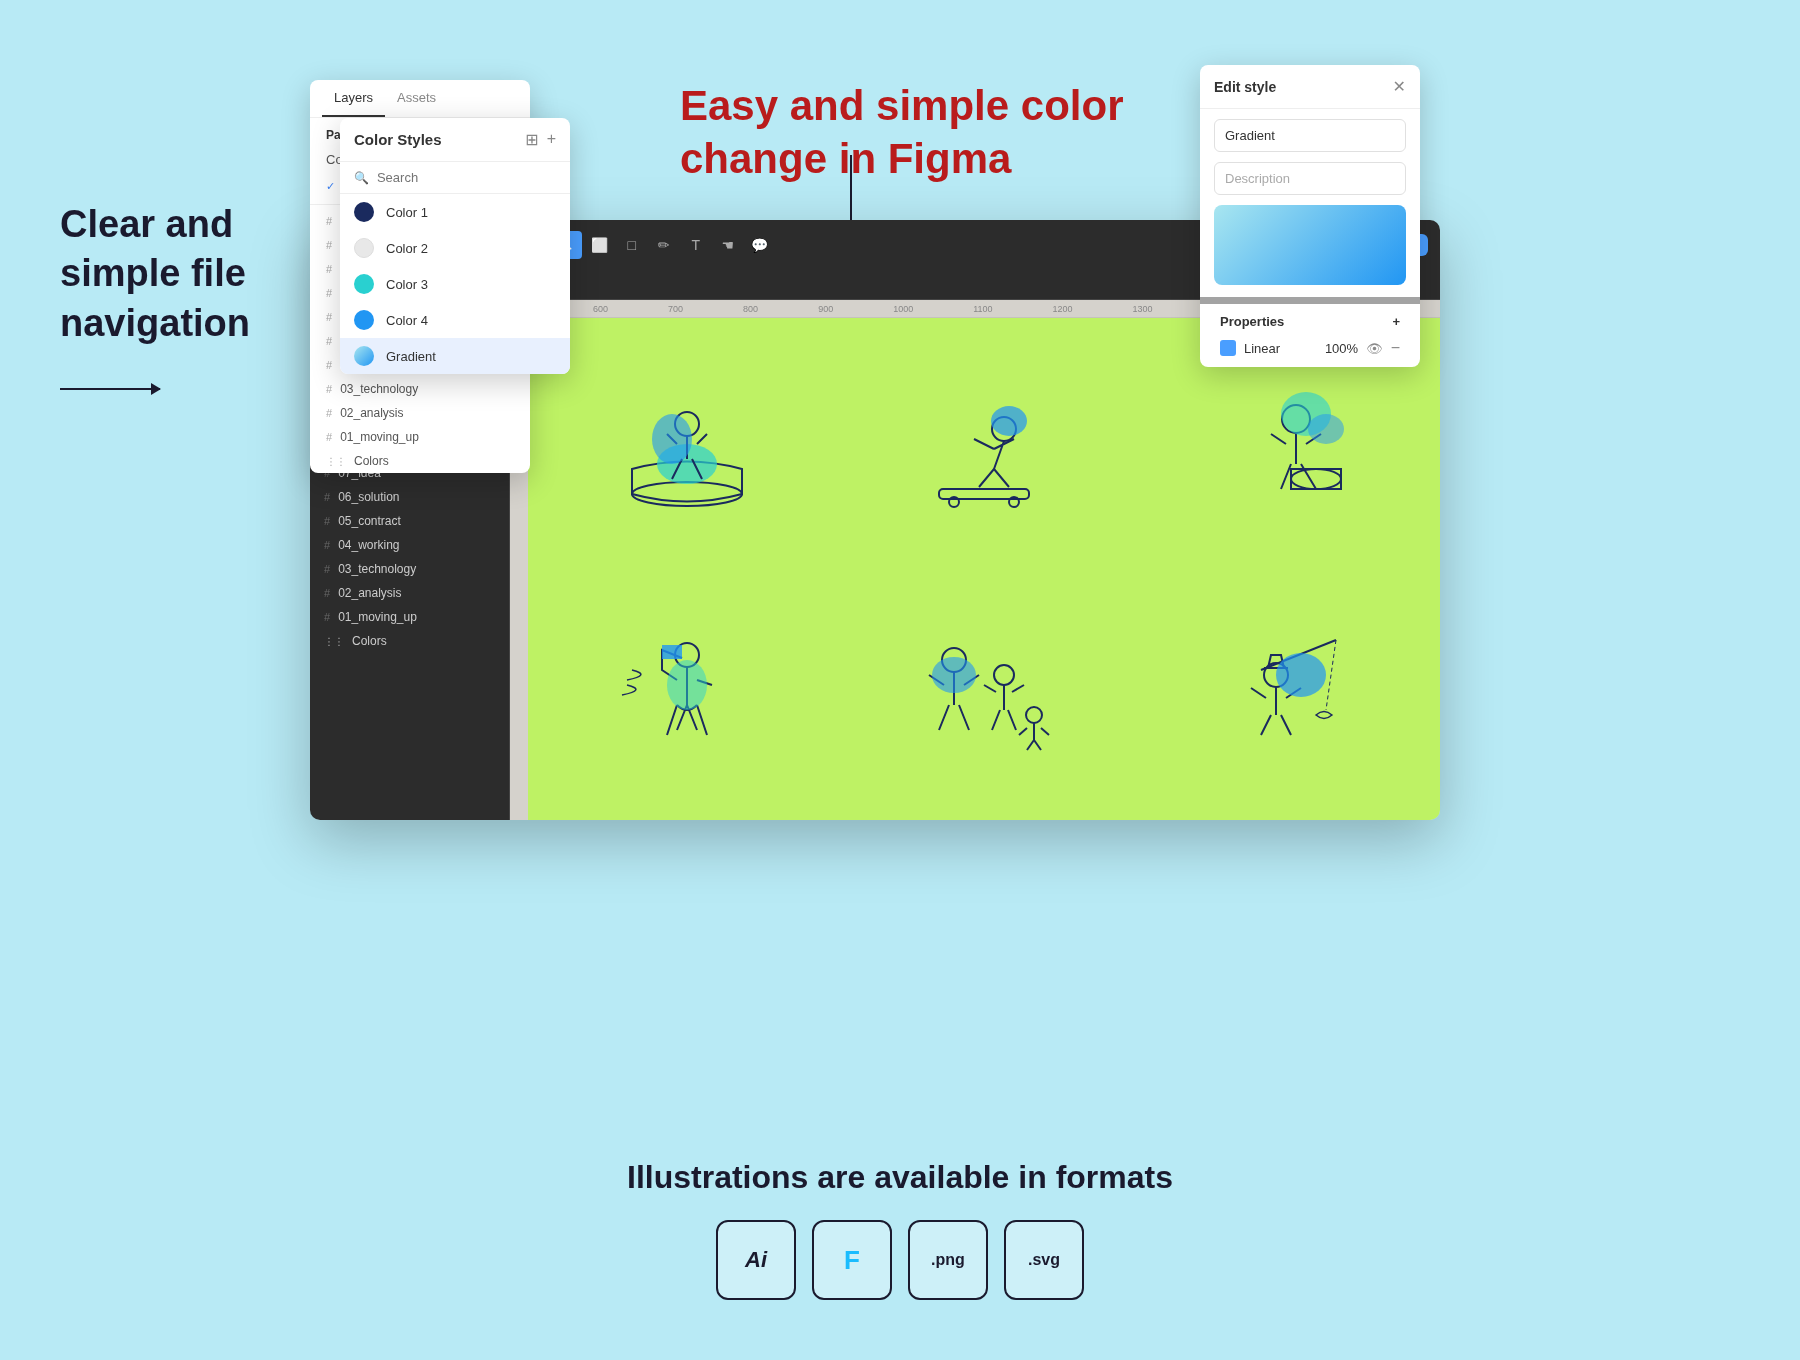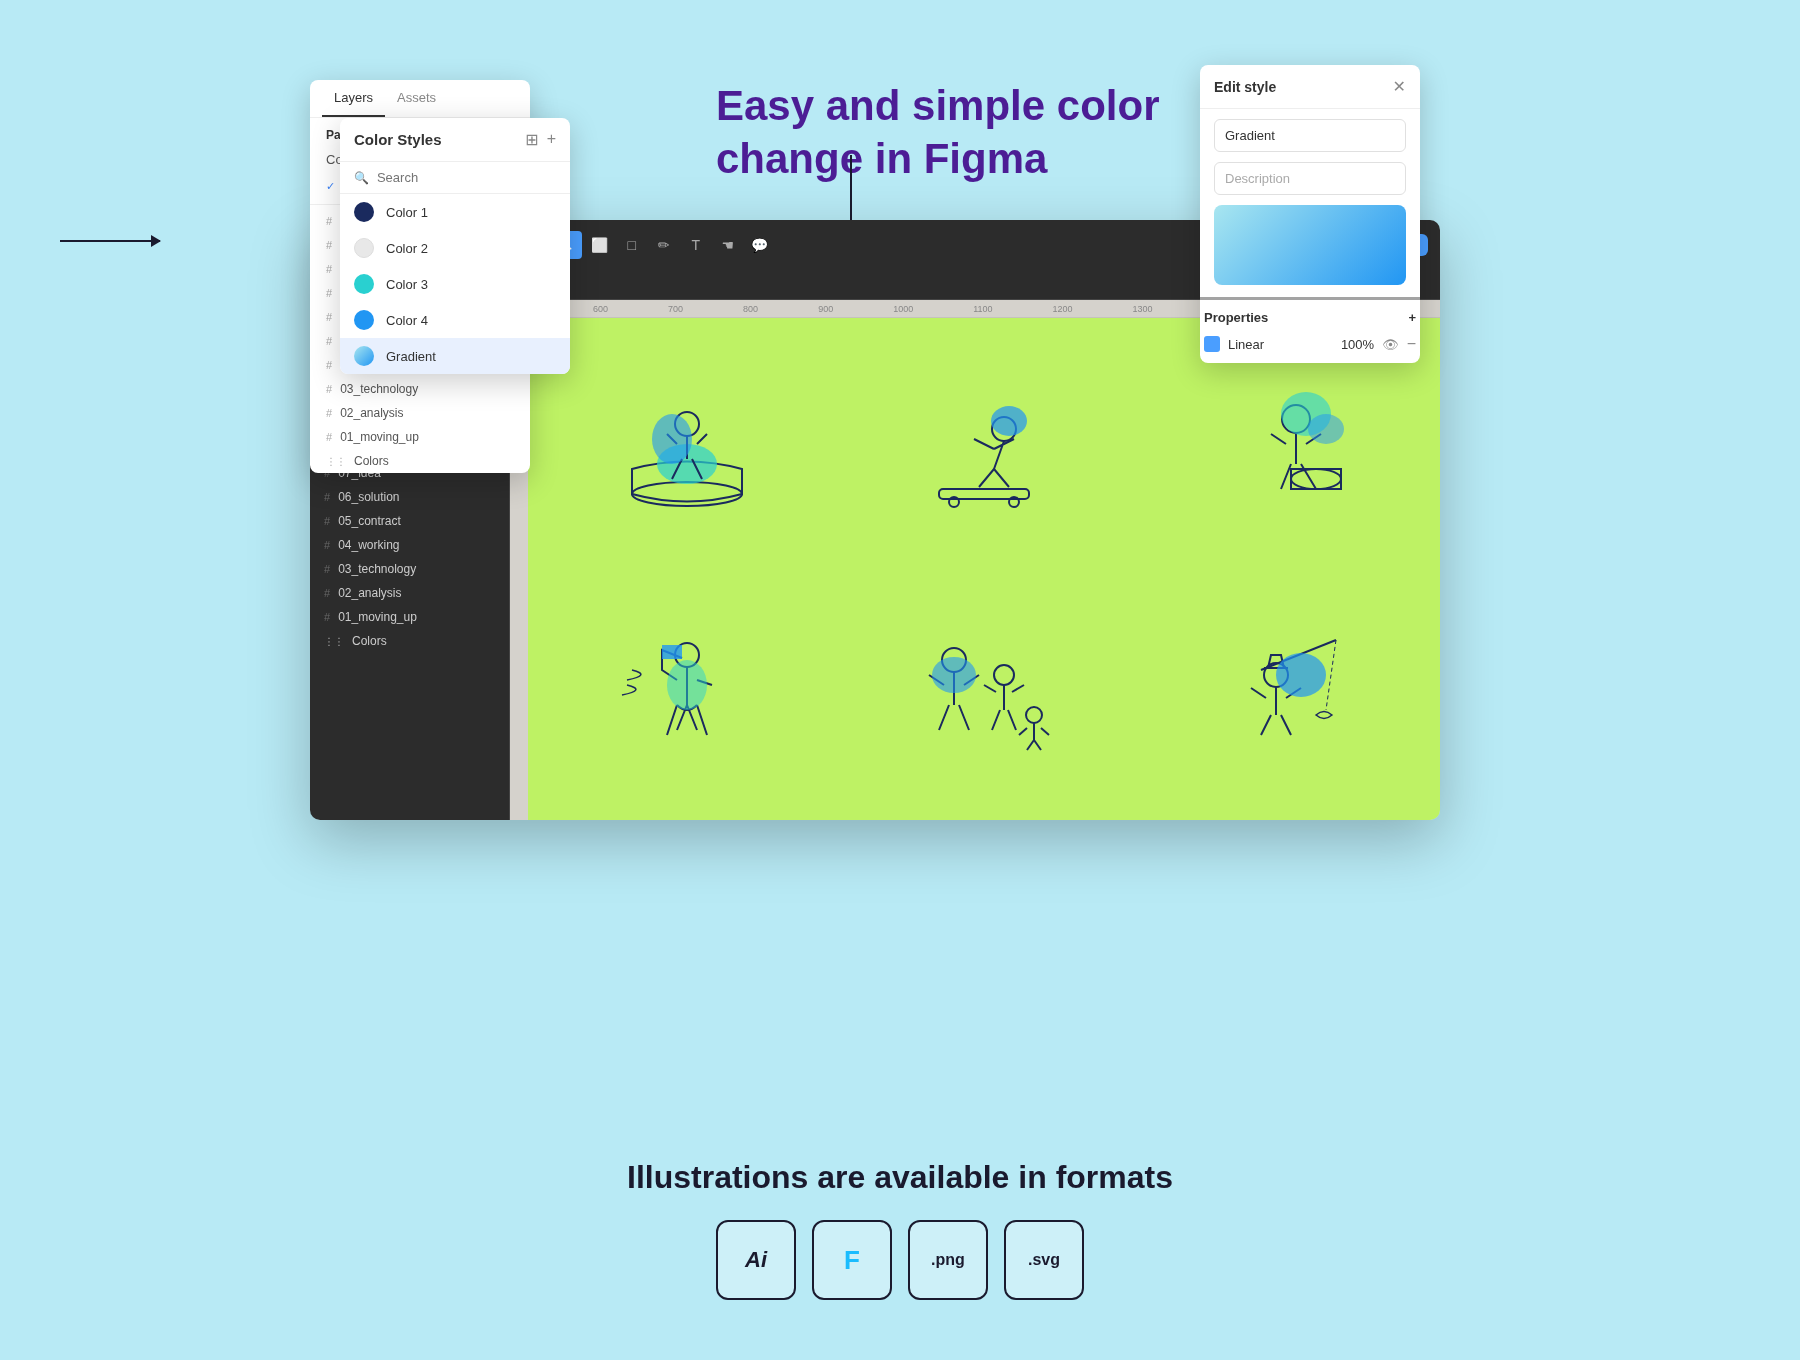--- a/index.html
+++ b/index.html
@@ -51,23 +51,22 @@
     
     .top-center-text {
       position: absolute;
       top: 80px;
       left: 680px;
       text-align: left;
     }
     .top-center-text h2 {
       font-size: 42px;
       font-weight: 700;
-      color: #4c1d95;
+      color: #b91c1c;
       line-height: 1.25;
-      margin-left: 36px;
     }
 
     
     .down-arrow {
       position: absolute;
       top: 155px;
       left: 850px;
       display: flex;
       flex-direction: column;
       align-items: center;
@@ -388,22 +387,22 @@
       font-size: 13px;
       color: #aaa;
     }
     .esp-gradient {
       margin: 0 14px 12px;
       height: 80px;
       border-radius: 8px;
       background: linear-gradient(135deg, #a8e6f0, #2196f3);
     }
     .esp-properties {
-      padding: 10px 4px;
-      border-top: 3px solid #a3a3a3;
+      padding: 10px 20px;
+      border-top: 7px solid #a3a3a3;
     }
     .esp-prop-title {
       display: flex;
       justify-content: space-between;
       align-items: center;
       font-size: 13px;
       font-weight: 600;
       color: #333;
       margin-bottom: 10px;
     }
@@ -459,20 +458,21 @@
       text-align: right;
     }
     .format-badge.ai-badge {
       font-style: italic;
     }
   </style>
 </head>
 <body>
 
 <div class="left-text">
+  <h2 class="left-heading">Clear and simple file navigation</h2>
   <div class="left-arrow">
     <div class="arrow-line"></div>
   </div>
 </div>
 
 <div class="top-center-text">
   <h2>
     <span>Easy and simple color</span><br>
     <span>change in Figma</span>
   </h2>

